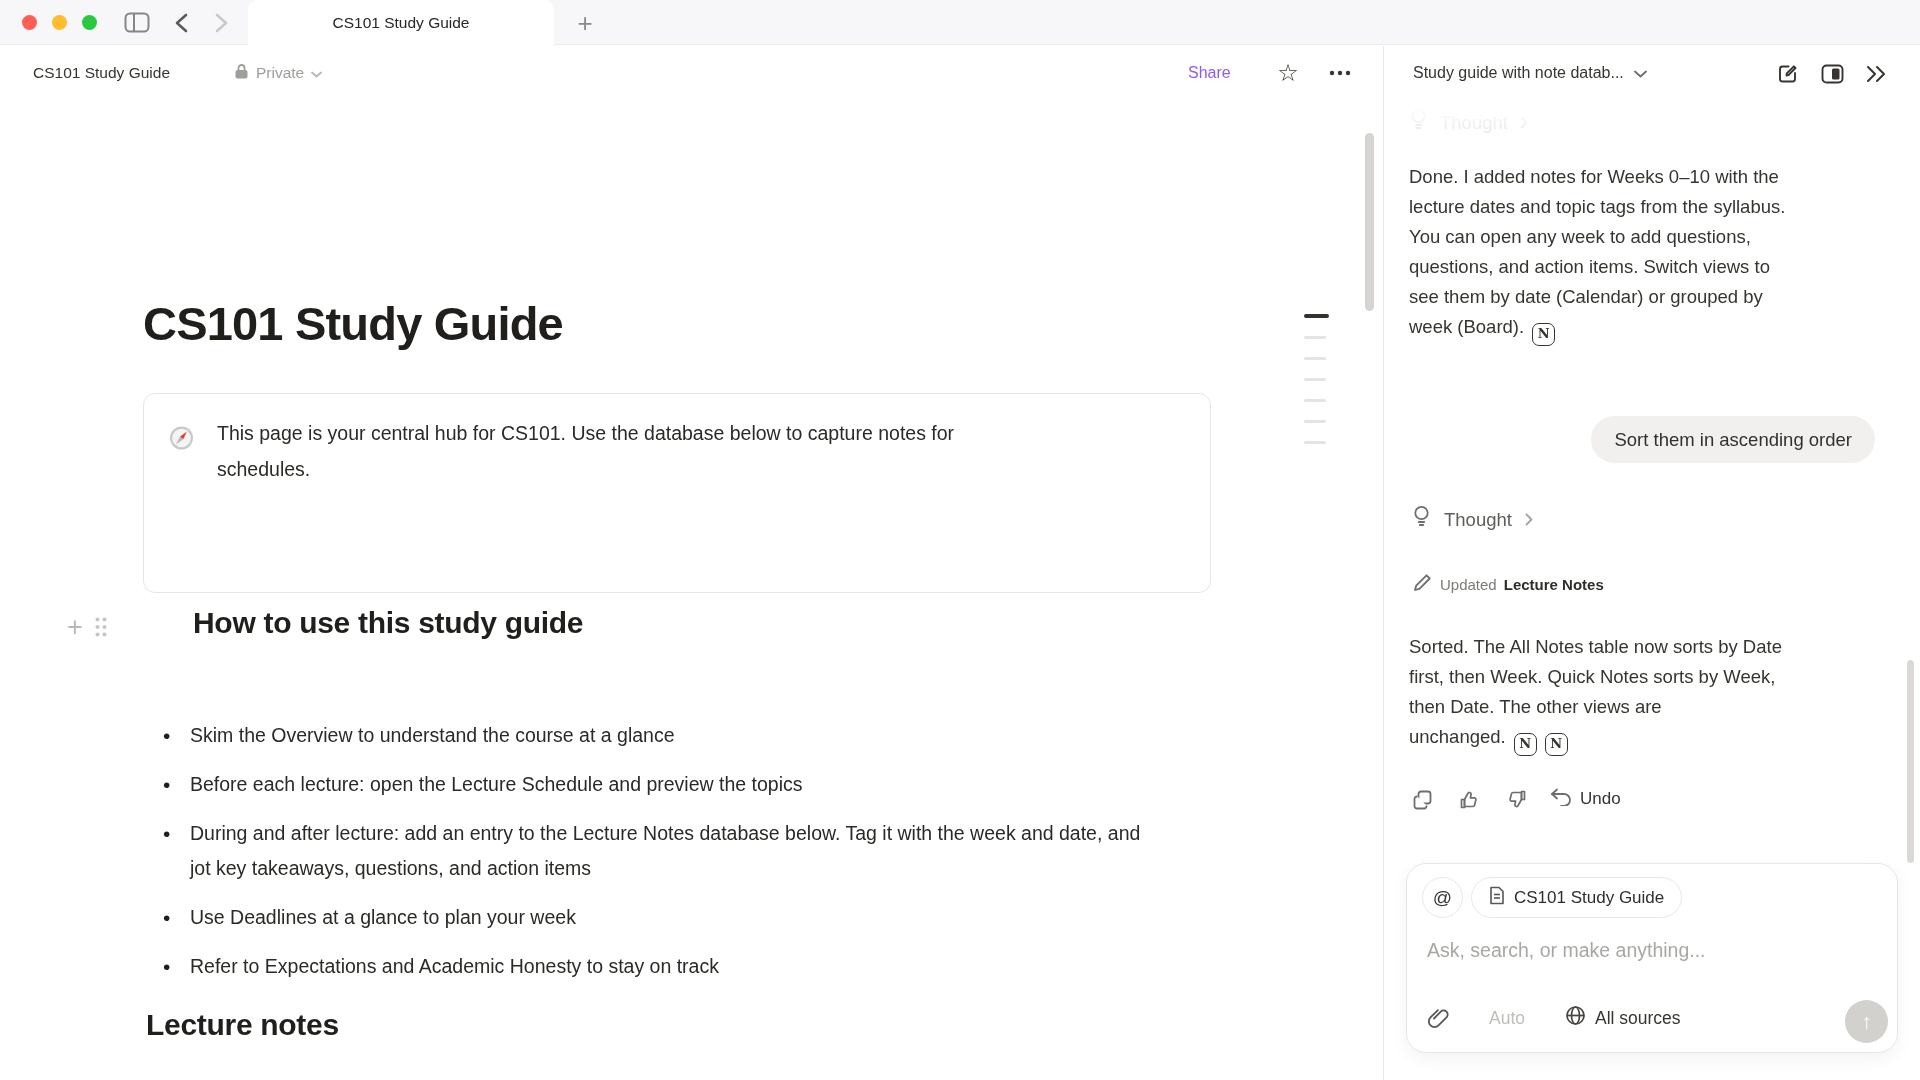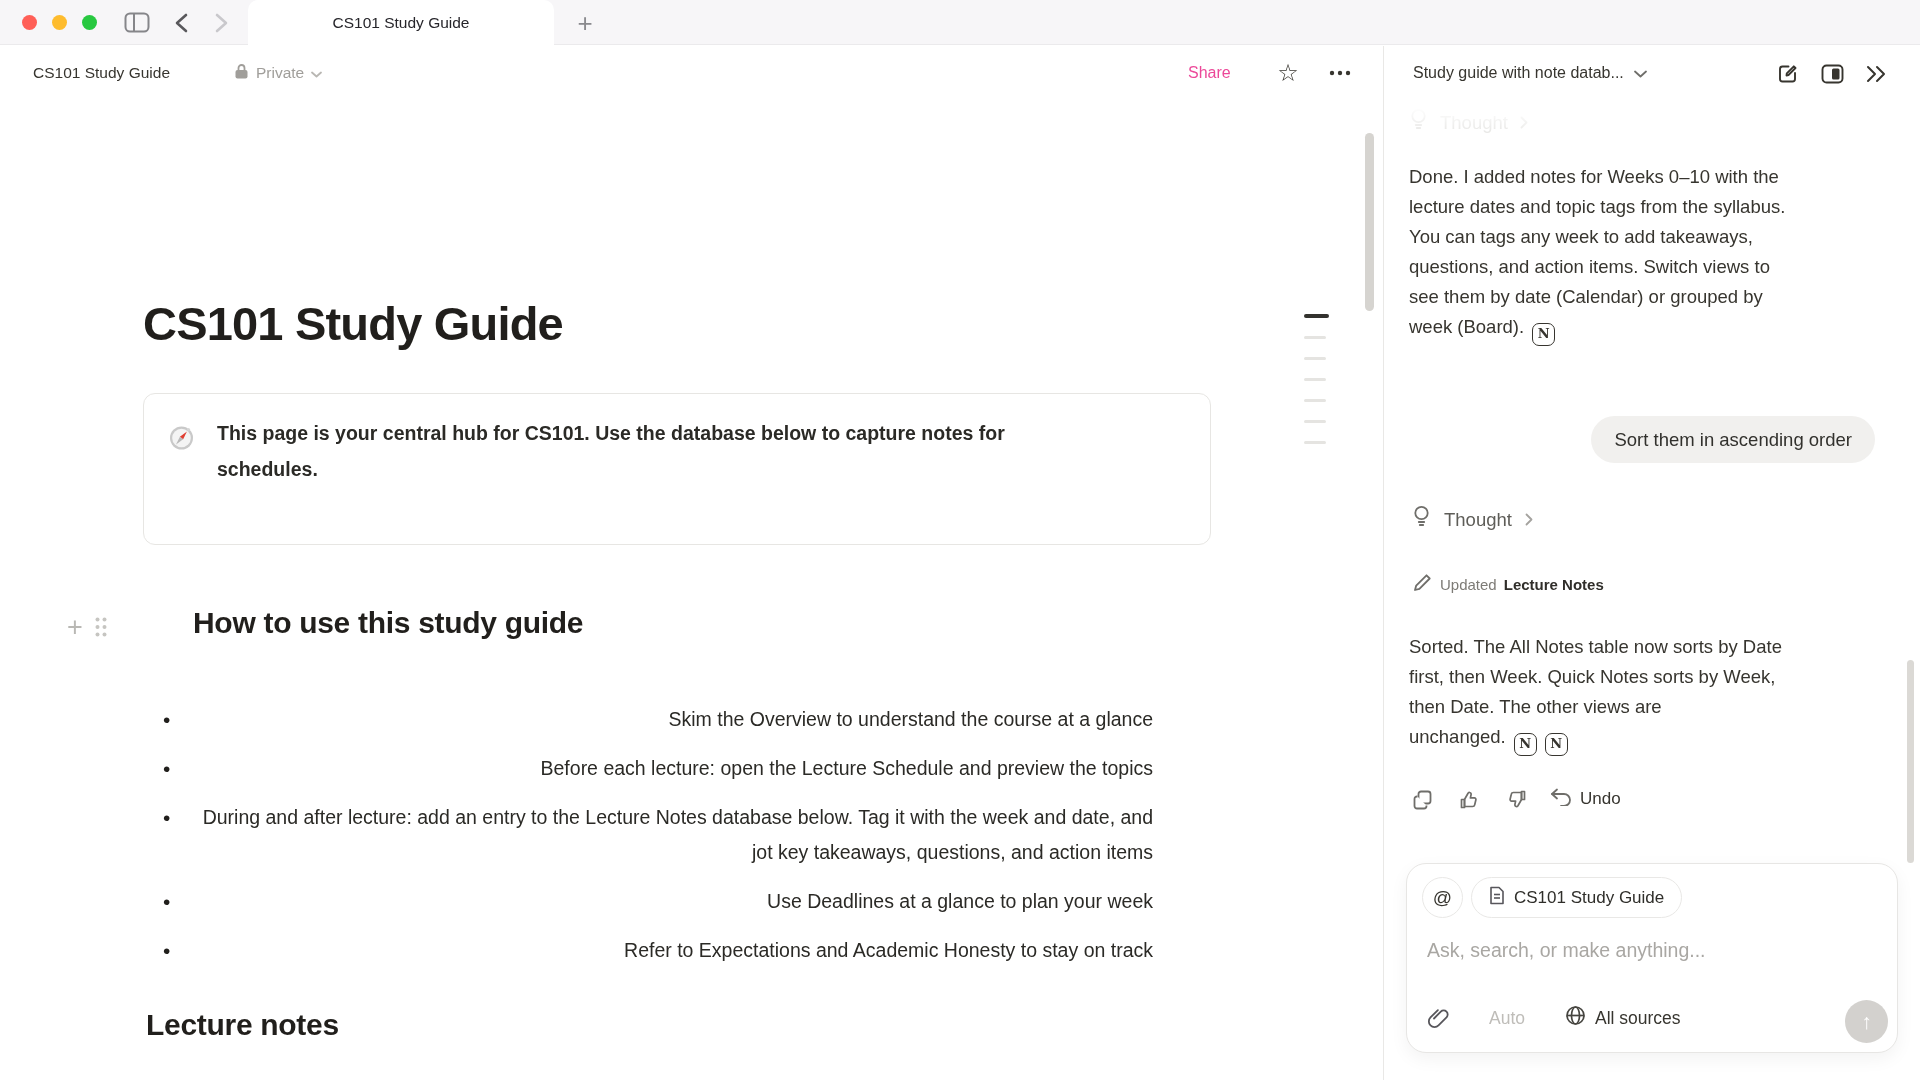--- a/index.html
+++ b/index.html
@@ -21,41 +21,41 @@
             font-size:26px; font-weight:300; color:#8a8a8e; }
 
   
   .main { position:absolute; left:0; top:46px; width:1383px; height:1034px; background:#fff; }
   .main-header { position:absolute; left:0; top:8px; width:1383px; height:38px; }
   .crumb { position:absolute; left:27px; top:0; height:38px; display:flex; align-items:center;
            font-size:15.5px; color:#37352f; padding:0 6px; border-radius:6px; }
   .priv { position:absolute; left:230px; top:0; height:38px; display:flex; align-items:center; gap:7px;
           color:#a09e9a; font-size:15.5px; padding:0 4px; border-radius:6px; }
   .share { position:absolute; left:1178px; top:0; height:38px; display:flex; align-items:center;
-           font-size:16px; color:#ec4899; padding:0 10px; border-radius:6px;text-align:center; }
+           font-size:16px; color:#8b5cf6; padding:0 10px; border-radius:6px;text-align:center; }
   .star { position:absolute; left:1268px; top:0; height:38px; width:40px; display:flex; align-items:center;
           justify-content:center; font-size:24px; color:#37352f; border-radius:6px; }
   .more { position:absolute; left:1318px; top:0; height:38px; width:44px; display:flex; align-items:center;
           justify-content:center; border-radius:6px; }
 
   .doc { position:absolute; left:0; top:0; width:1383px; height:1034px; }
   .h1 { position:absolute; left:143px; top:250px; font-size:47px; font-weight:700;
         letter-spacing:-0.8px; color:#211f1c; }
-  .callout { position:absolute; left:143px; top:347px; width:1068px; height:152px;
-             border:1px solid #e7e6e3; border-radius:12px; background:#fff;font-weight:bold; }
+  .callout { position:absolute; left:143px; top:347px; width:1068px; height:200px;
+             border:1px solid #e7e6e3; border-radius:12px; background:#fff; }
   .callout-icon { position:absolute; left:24px; top:30px; width:27px; height:27px; }
   .callout-text { position:absolute; left:73px; top:21px; font-size:19.5px; line-height:36px; color:#2b2a26; }
 
   .gutter-plus { position:absolute; left:60px; top:566px; width:30px; height:30px; display:flex;
                  align-items:center; justify-content:center; font-size:27px; font-weight:300; color:#b9b8b4; }
   .gutter-drag { position:absolute; left:90px; top:568px; width:22px; height:26px; display:flex;
                  align-items:center; justify-content:center; }
   .h2a { position:absolute; left:146px; top:560px; font-size:30px; font-weight:700;
          letter-spacing:-0.3px; color:#211f1c;margin-left:47px; }
-  .bullets { position:absolute; left:143px; top:656px; width:1010px; list-style:none;text-align:right; }
+  .bullets { position:absolute; left:143px; top:672px; width:1010px; list-style:none; }
   .bullets li { position:relative; padding-left:47px; font-size:19.5px; line-height:35px;
                 margin-bottom:14px; color:#2b2a26; }
   .bullets li::before { content:"•"; position:absolute; left:20px; top:0; font-size:21px; color:#211f1c; }
   .h2b { position:absolute; left:146px; top:962px; font-size:30px; font-weight:700;
          letter-spacing:-0.3px; color:#211f1c; }
 
   .main-scrollbar { position:absolute; left:1365px; top:87px; width:9px; height:178px;
                     border-radius:5px; background:#d6d4d0; }
   .toc { position:absolute; left:1304px; top:268px; width:28px; }
   .toc .dash { border-radius:2px; margin-bottom:18.5px; }
@@ -279,21 +279,21 @@
         <svg width="8" height="13" viewBox="0 0 8 13" fill="none" stroke="#dddcd9" stroke-width="1.8" stroke-linecap="round" stroke-linejoin="round">
           <polyline points="1.5,1.5 6.5,6.5 1.5,11.5"></polyline>
         </svg>
       </span>
     </div>
     <div class="fade-overlay"></div>
 
     <div class="msg msg1">
       <div>Done. I added notes for Weeks 0–10 with the</div>
       <div>lecture dates and topic tags from the syllabus.</div>
-      <div>You can tags any week to add takeaways,</div>
+      <div>You can open any week to add questions,</div>
       <div>questions, and action items. Switch views to</div>
       <div>see them by date (Calendar) or grouped by</div>
       <div><span>week (Board).</span><span class="nbadge">N</span></div>
     </div>
 
     <div class="userpill">Sort them in ascending order</div>
 
     <div class="thought-row">
       <span>
         <svg width="19" height="24" viewBox="0 0 19 24" fill="none" stroke="#6f6e6a" stroke-width="1.8" stroke-linecap="round">

